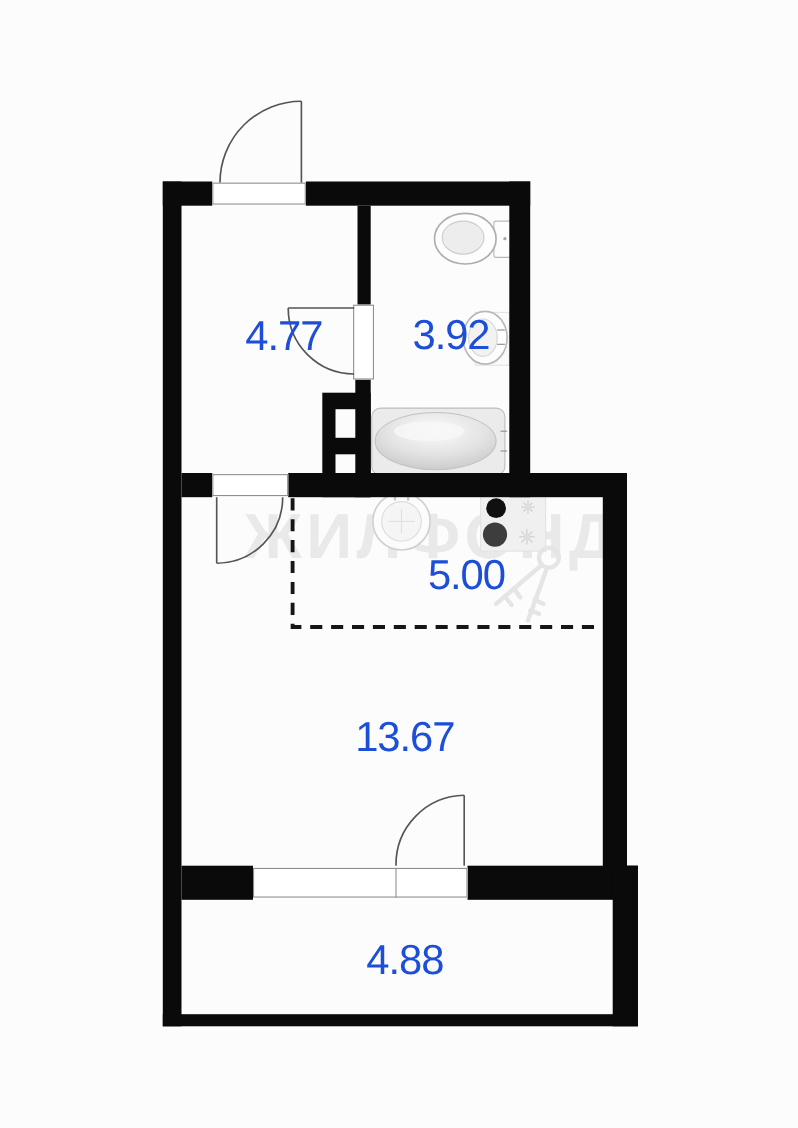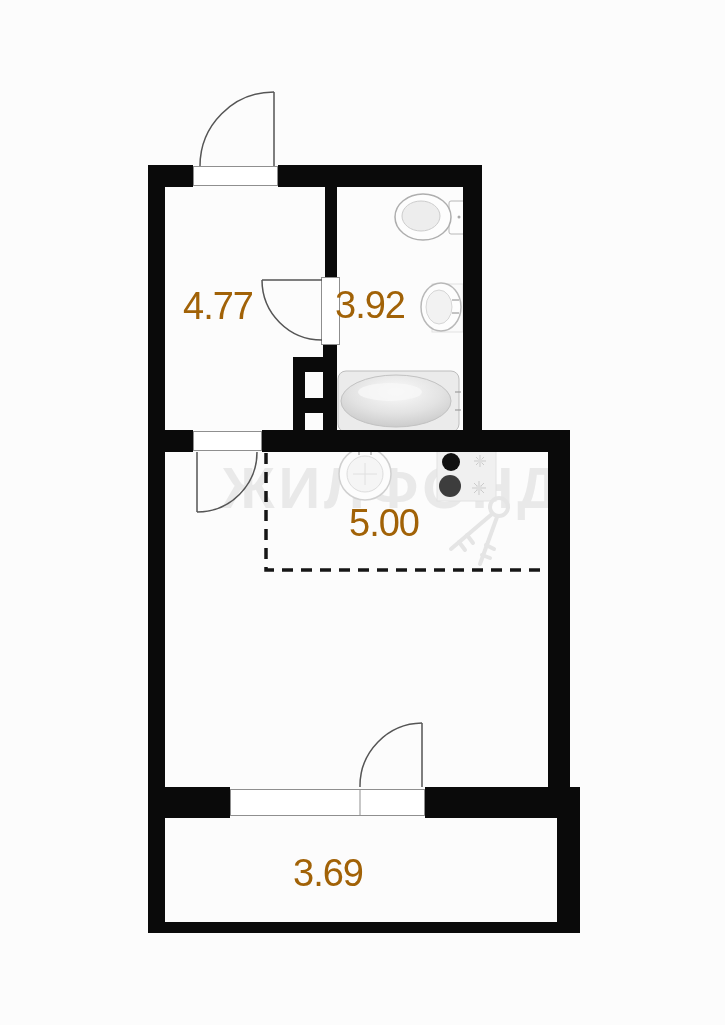--- a/index.html
+++ b/index.html
@@ -5,22 +5,22 @@
   html,body{margin:0;padding:0;background:#ffffff;}
   #canvas{
     position:relative;width:725px;height:1025px;margin:0 auto;
     background:#fcfcfc;overflow:hidden;
     font-family:"Liberation Sans", sans-serif;
   }
   .w{position:absolute;background:#0a0a0a;}
   .cell{position:absolute;background:#fcfcfc;}
   .sill{position:absolute;background:#ffffff;border:1px solid #8f8f8f;box-sizing:border-box;}
   .area-label{
-    position:absolute;width:110px;text-align:left;
-    font-size:38px;letter-spacing:-1px;color:#a16207;
+    position:absolute;width:110px;text-align:right;
+    font-size:38px;letter-spacing:-1px;color:#1d4ed8;
   }
   #watermark{
     position:absolute;left:222px;top:454px;
     font-size:58px;font-weight:700;letter-spacing:4px;color:#e9e9e9;
     user-select:none;white-space:nowrap;
   }
   svg{position:absolute;left:0;top:0;}
   #fixtures{z-index:2;}
   .walls{z-index:3;}
   .sill{z-index:4;}
@@ -146,15 +146,16 @@
         <path d="M360 787 A63 63 0 0 1 422 723"></path>
       </g>
       <line x1="360" y1="789" x2="360" y2="816" stroke="#8f8f8f" stroke-width="1"></line>
     </g>
     <path d="M266 453 L266 570 L548 570" fill="none" stroke="#161616" stroke-width="3.5" stroke-dasharray="11 8"></path>
   </svg>
 
   <div class="area-label" style="left:183px;top:285px;">4.77</div>
   <div class="area-label" style="left:335px;top:284px;">3.92</div>
   <div class="area-label" style="left:349px;top:502px;">5.00</div>
-  <div class="area-label" style="left:293px;top:852px;">3.69</div>
+  <div class="area-label" style="left:303px;top:650px;">13.67</div>
+  <div class="area-label" style="left:293px;top:852px;">4.88</div>
 
 </div>
 
 </body></html>

